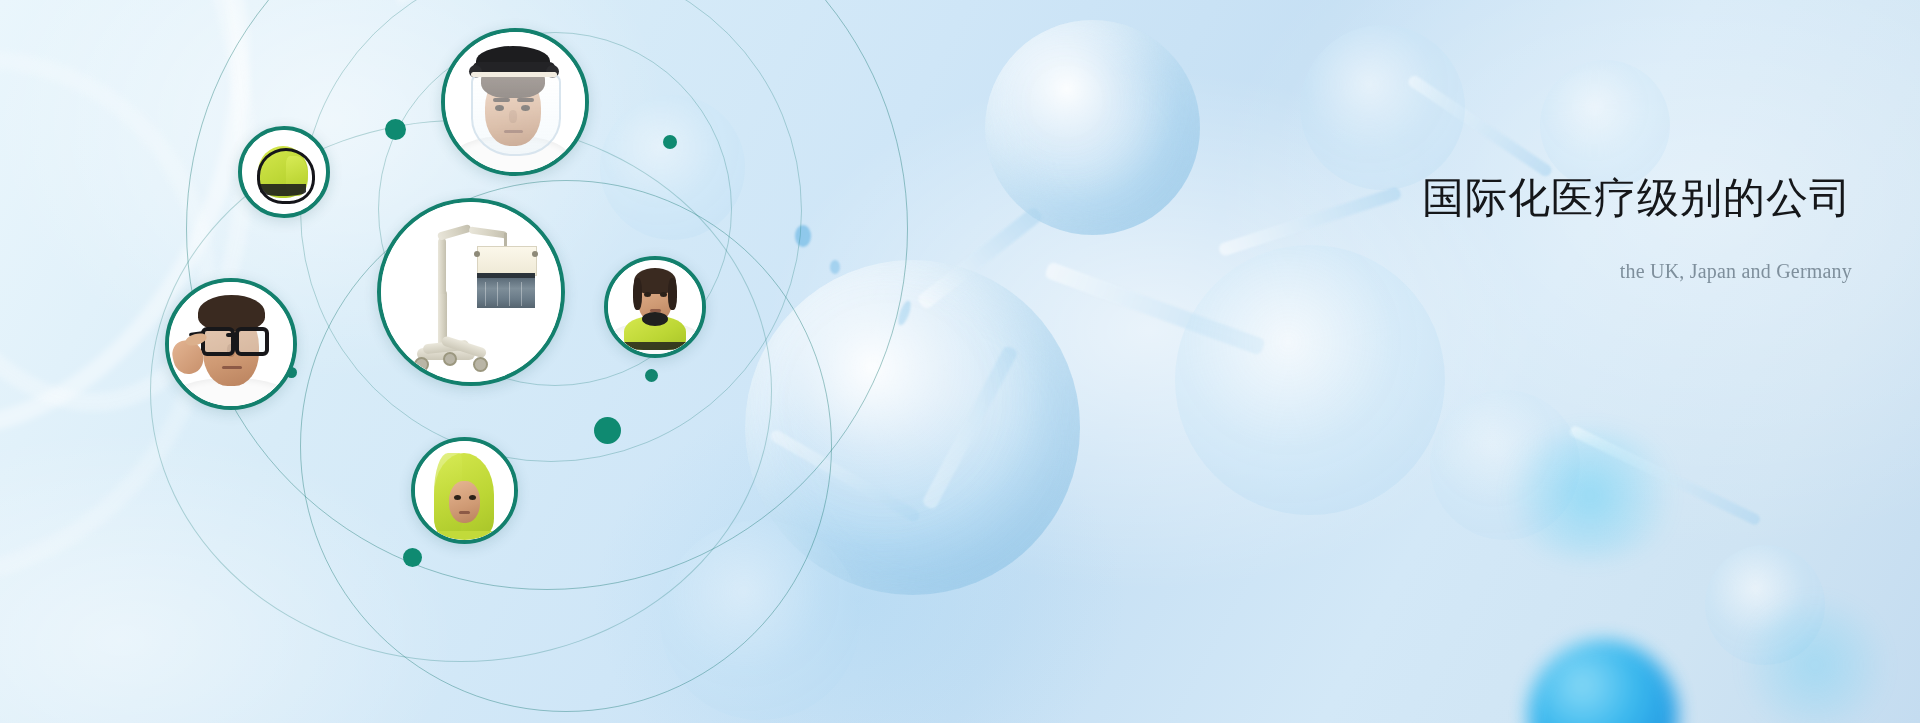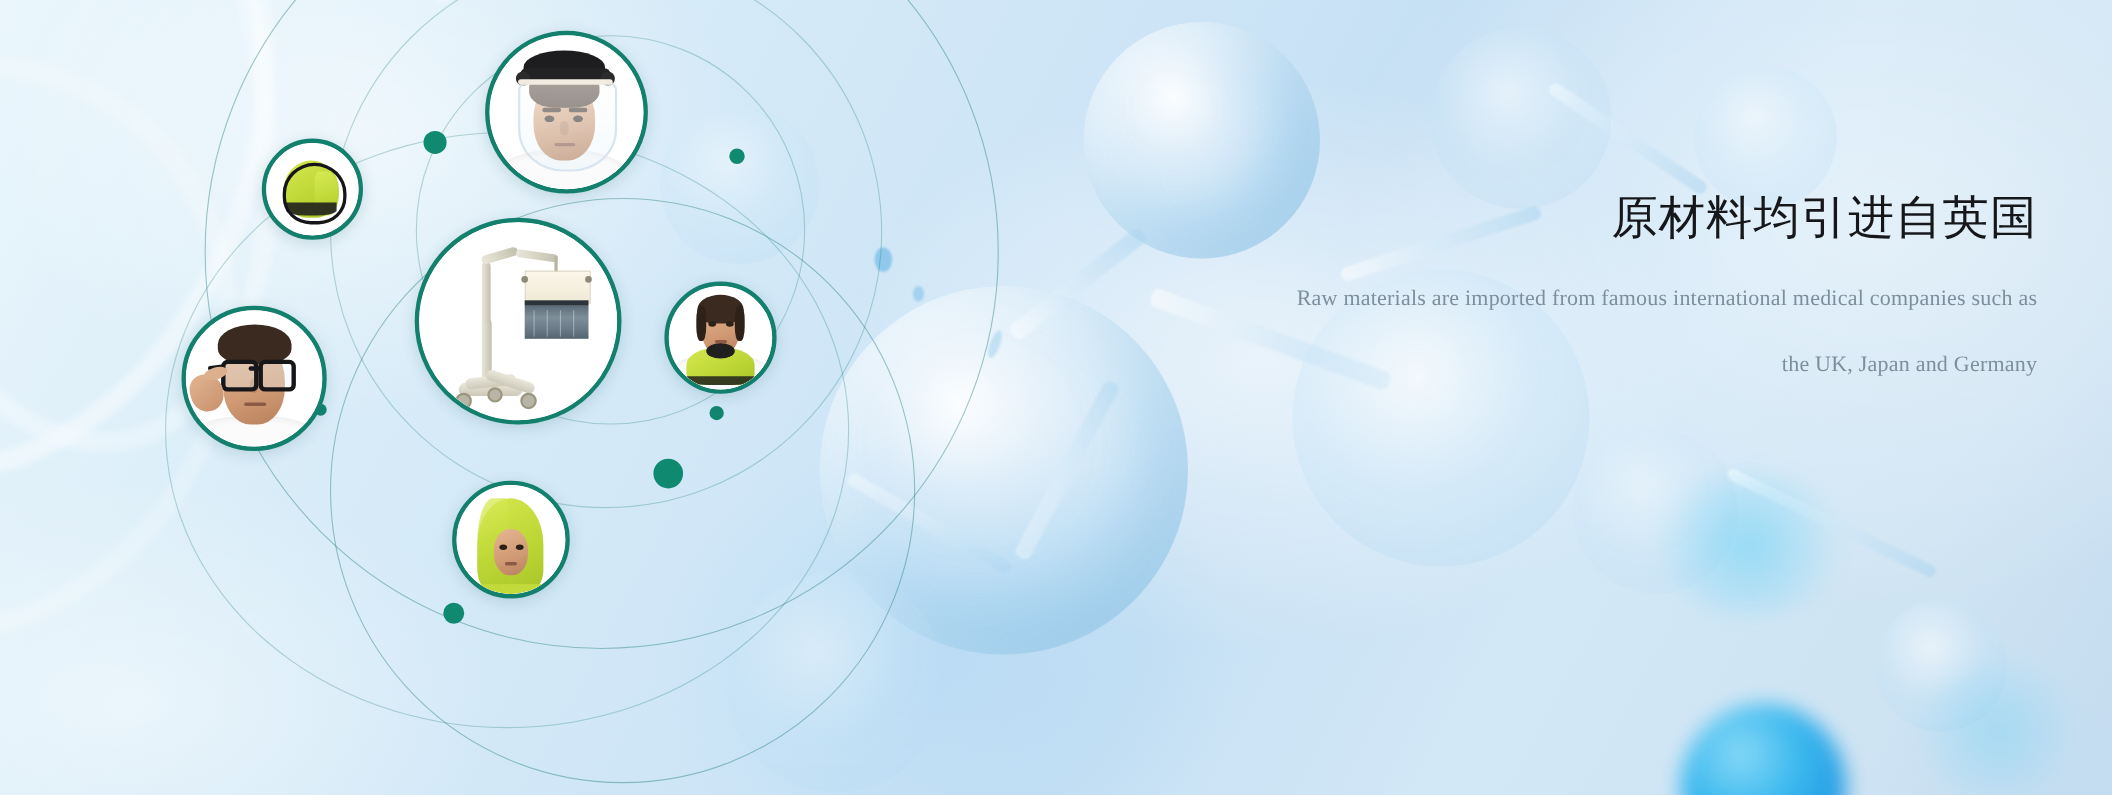--- a/index.html
+++ b/index.html
@@ -254,18 +254,17 @@
       <div class="lime2" style="position:absolute;left:19px;top:12px;width:28px;height:80px;border-radius:50% 10% 14% 22%;opacity:.75;"></div>
       <div class="face-skin" style="left:34px;top:40px;width:31px;height:42px;border-radius:46%;"></div>
       <div class="eye" style="left:39px;top:54px;width:7px;height:5px;"></div>
       <div class="eye" style="left:54px;top:54px;width:7px;height:5px;"></div>
       <div class="mouth" style="left:44px;top:70px;width:11px;"></div>
       <div style="position:absolute;left:19px;top:90px;width:60px;height:9px;background:#c2da3a;"></div>
     </div>
   </div>
 
   <div class="copy">
-    <div class="h-cn">原材料均引进自英国</div>
-    <div class="sub-en">Raw materials are imported from famous international medical companies such as</div>
+    <div class="h-cn">国际化医疗级别的公司</div>
     <div class="sub-en">the UK, Japan and Germany</div>
   </div>
 
 </div>
 
 </body></html>

